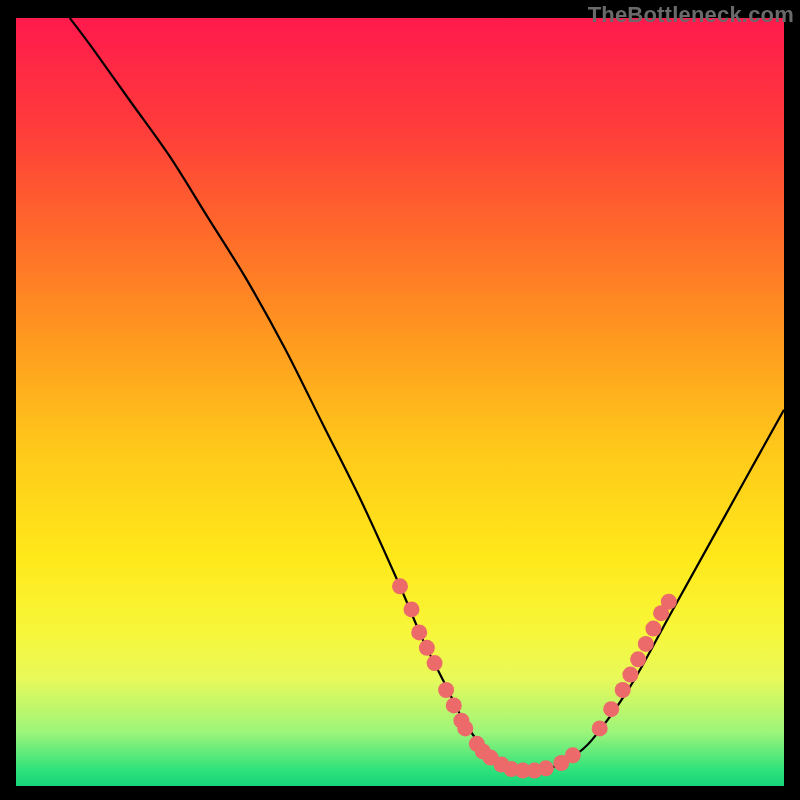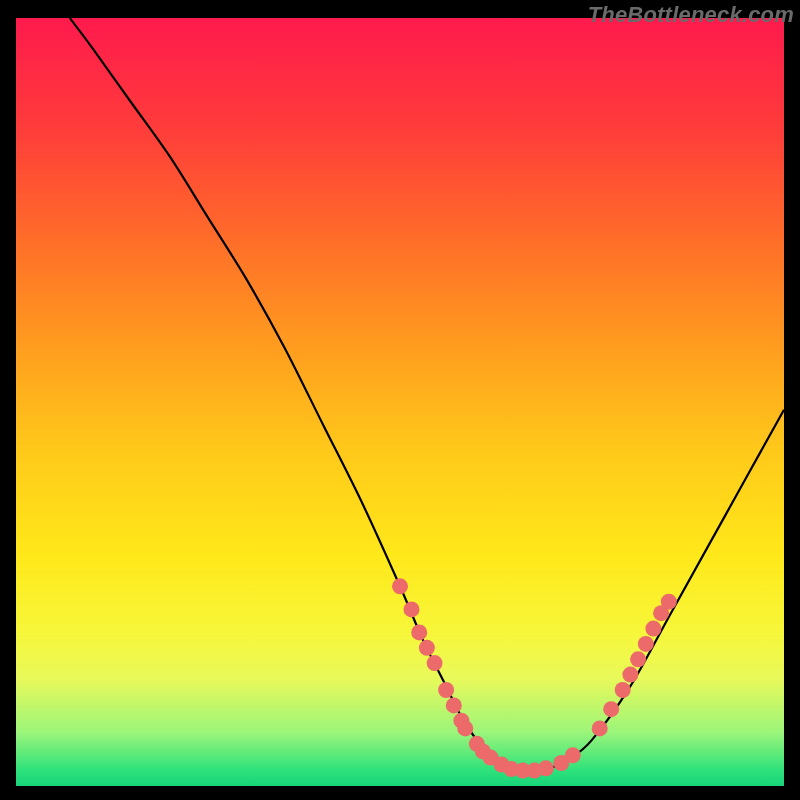--- a/index.html
+++ b/index.html
@@ -42,21 +42,20 @@
   .watermark {
     position: absolute;
     top: 2px;
     right: 6px;
     font-family: Arial, Helvetica, sans-serif;
     font-size: 22px;
     font-weight: 600;
     color: #6a6a6a;
     letter-spacing: 0.2px;
     user-select: none;
-    font-style: italic;
   }
   svg.curve {
     position: absolute;
     left: 0;
     top: 0;
     width: 768px;
     height: 768px;
   }
 </style>
 </head>

